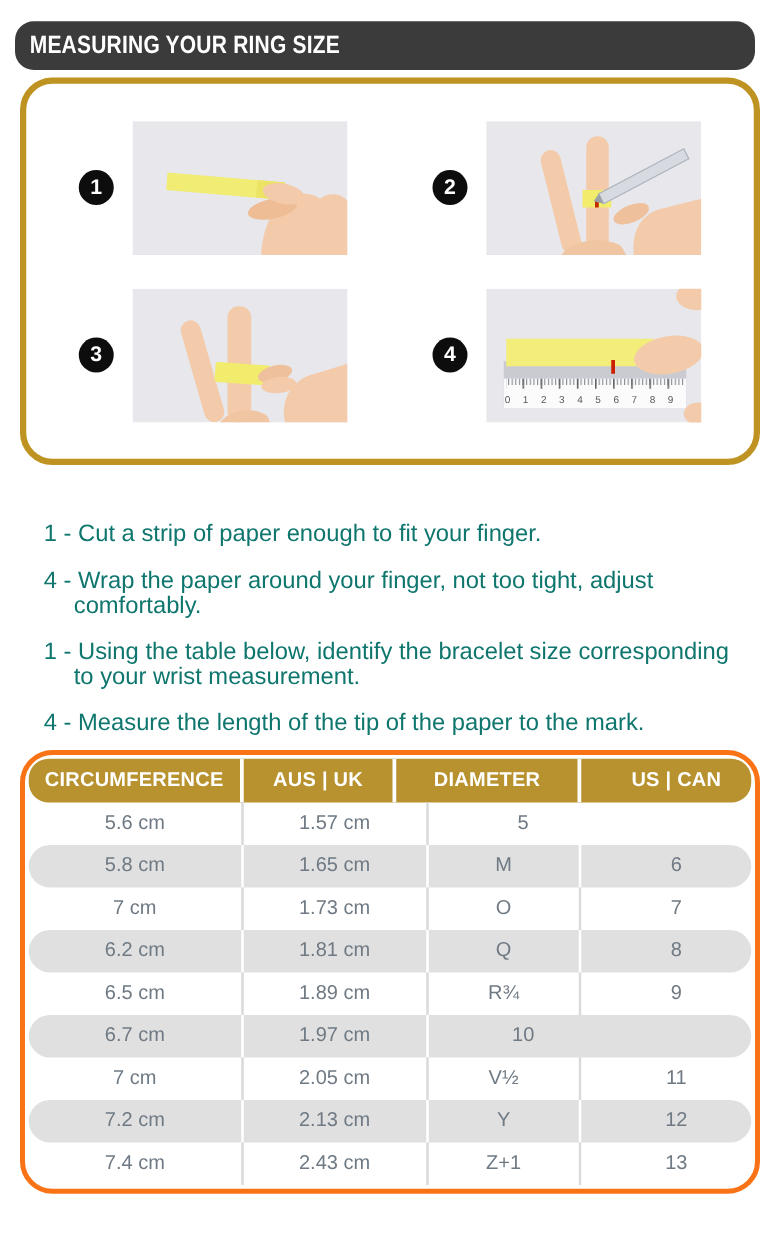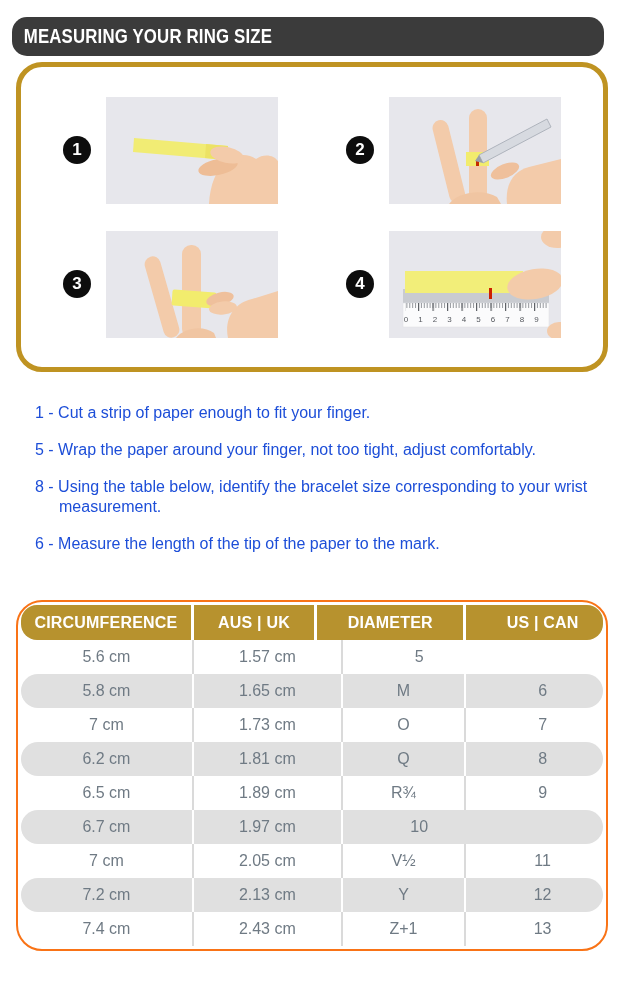--- a/index.html
+++ b/index.html
@@ -17,27 +17,27 @@
     box-sizing:border-box;border:5px solid #bf9322;border-radius:26px;background:#fff;
     display:grid;grid-template-columns:1fr 1fr;grid-template-rows:1fr 1fr;
     padding:16px 8px;}
   .step{display:flex;align-items:center;justify-content:center;gap:15px;}
   .step-num{width:28px;height:28px;border-radius:50%;background:#0d0d0d;color:#fff;
     font-weight:bold;font-size:17px;display:flex;align-items:center;justify-content:center;
     flex:0 0 auto;}
   .photo{width:172px;height:107px;display:block;}
 
   
-  .instructions{position:absolute;left:35px;top:403px;width:556px;
-    color:#1d4ed8;font-size:16px;}
+  .instructions{position:absolute;left:35px;top:418px;width:556px;
+    color:#0f766e;font-size:19px;}
   .instr{padding-left:24px;text-indent:-24px;margin:0 0 17px 0;line-height:20px;}
 
   
   .size-table{position:absolute;left:16px;top:600px;width:592px;
-    box-sizing:border-box;border:2px solid #f97316;border-radius:26px;
+    box-sizing:border-box;border:4px solid #f97316;border-radius:26px;
     background:#fff;padding:3px;}
   .thead{display:flex;height:35px;background:#b7922e;border-radius:16px;overflow:hidden;}
   .th{box-sizing:border-box;display:flex;align-items:center;justify-content:center;
     color:#fff;font-weight:bold;font-size:16px;letter-spacing:.2px;}
   .th:not(:last-child){border-right:3px solid #ffffff;}
   .trow{display:flex;height:34px;}
   .trow.alt{background:#e0e0e0;border-radius:17px;}
   .td{box-sizing:border-box;display:flex;align-items:center;justify-content:center;
     font-size:16px;color:#6f7a84;}
   .td:not(:last-child){border-right:2px solid #dadada;}
@@ -129,23 +129,23 @@
         <rect x="16" y="40" width="118" height="22" fill="#f2ee79"></rect>
         <rect x="100" y="57" width="3" height="11" fill="#cc1f00"></rect>
         <ellipse cx="146" cy="53" rx="28" ry="15" fill="#f3cbaa" transform="rotate(-10 146 53)"></ellipse>
         <ellipse cx="170" cy="100" rx="12" ry="9" fill="#f3cbaa"></ellipse>
       </svg>
     </div>
   </div>
 
   <div class="instructions">
     <p class="instr">1 - Cut a strip of paper enough to fit your finger.</p>
-    <p class="instr">5 - Wrap the paper around your finger, not too tight, adjust comfortably.</p>
-    <p class="instr">8 - Using the table below, identify the bracelet size corresponding to your wrist measurement.</p>
-    <p class="instr">6 - Measure the length of the tip of the paper to the mark.</p>
+    <p class="instr">4 - Wrap the paper around your finger, not too tight, adjust comfortably.</p>
+    <p class="instr">1 - Using the table below, identify the bracelet size corresponding to your wrist measurement.</p>
+    <p class="instr">4 - Measure the length of the tip of the paper to the mark.</p>
   </div>
 
   <div class="size-table">
     <div class="thead">
       <div class="th c1">CIRCUMFERENCE</div>
       <div class="th c3">AUS | UK</div>
       <div class="th c2">DIAMETER</div>
       <div class="th c4">US | CAN</div>
     </div>
 

